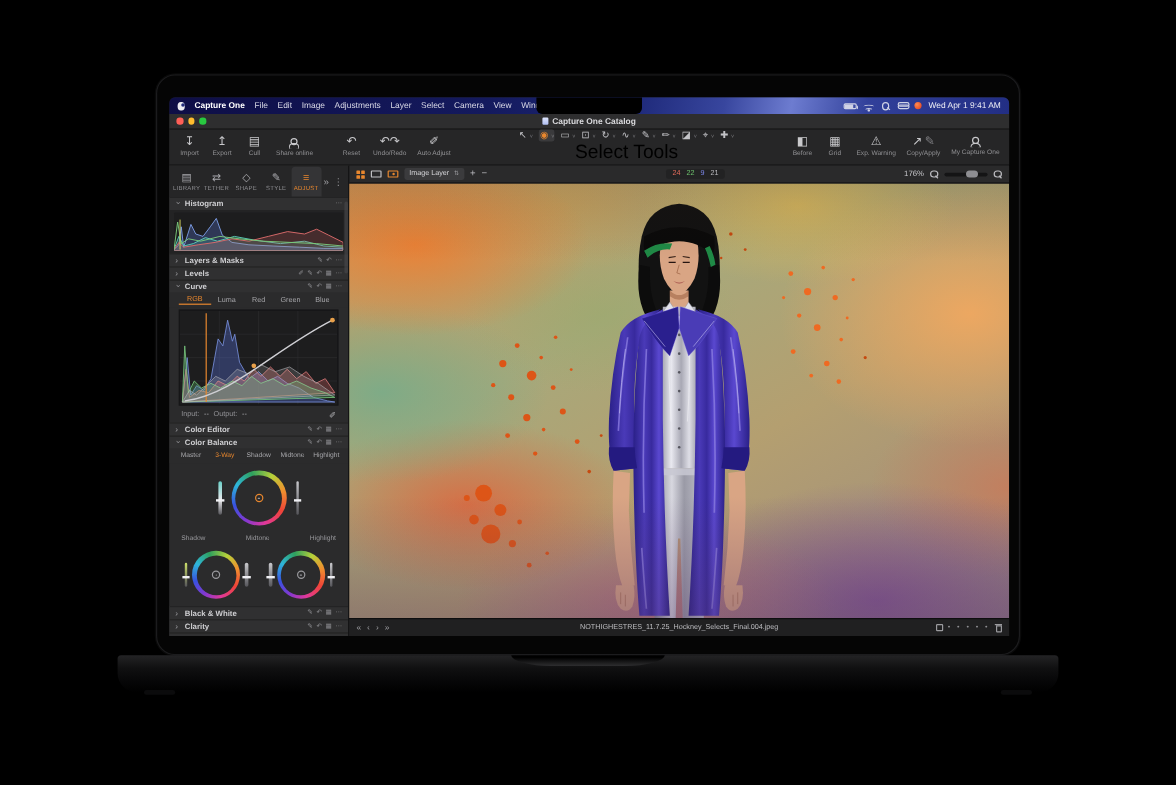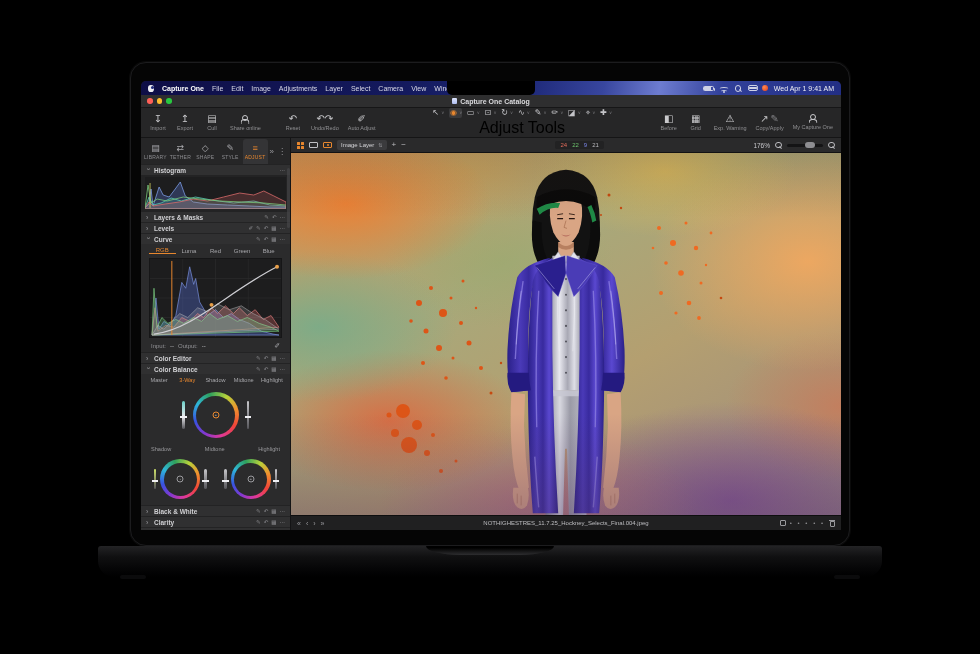--- a/index.html
+++ b/index.html
@@ -285,21 +285,21 @@
             <span class="ct">▭</span>
             <span class="ct">⊡</span>
             <span class="ct">↻</span>
             <span class="ct">∿</span>
             <span class="ct">✎</span>
             <span class="ct">✏</span>
             <span class="ct">◪</span>
             <span class="ct">⌖</span>
             <span class="ct">✚</span>
           </div>
-          <span class="tlabel">Adjust Tools</span>
+          <span class="tlabel">Select Tools</span>
         </div>
 
         <div class="toolbar-right">
           <div class="tbtn">
             <span class="ticon">◧</span>
             <span class="tlabel">Before</span>
           </div>
           <div class="tbtn">
             <span class="ticon">▦</span>
             <span class="tlabel">Grid</span>

